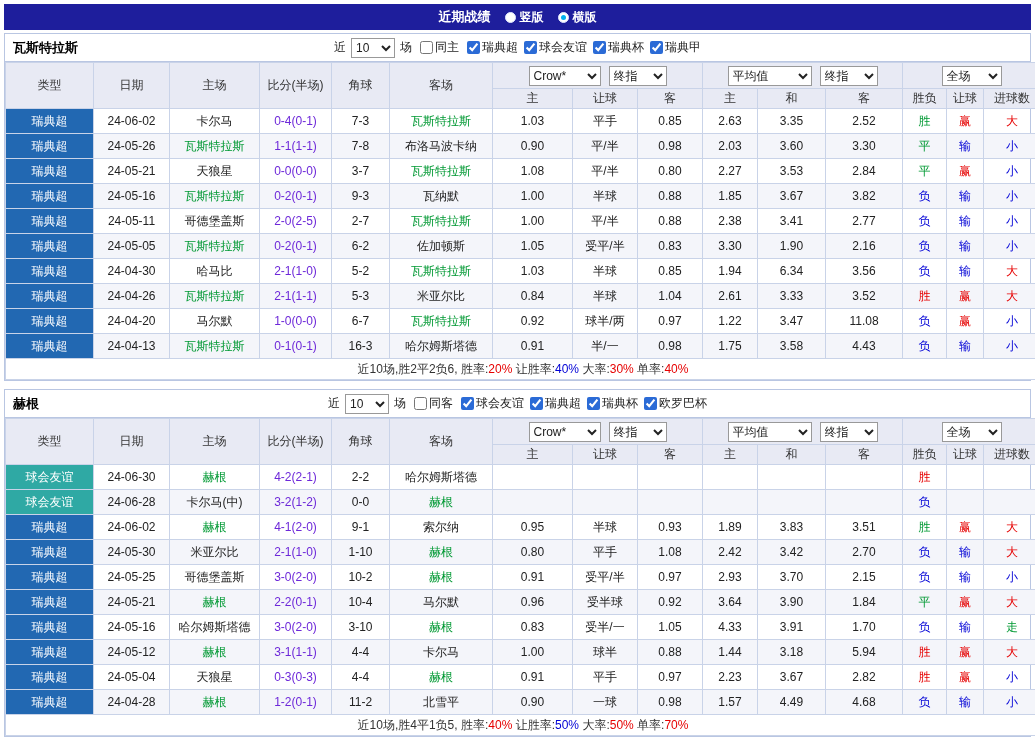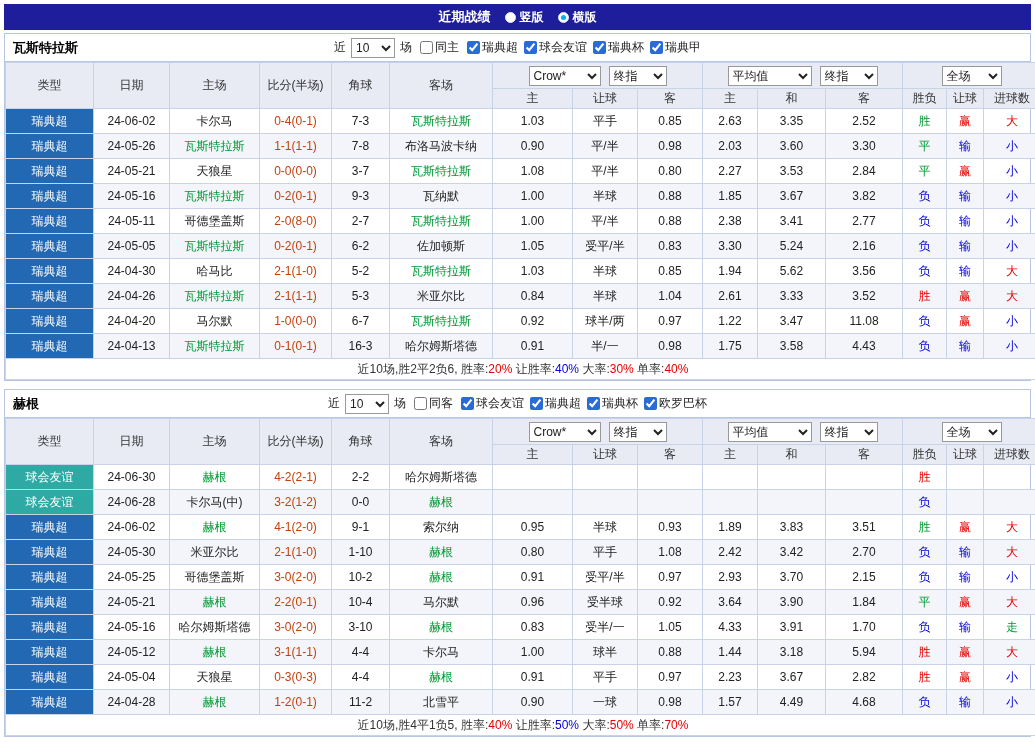--- a/index.html
+++ b/index.html
@@ -26,21 +26,21 @@
   th,td{border:1px solid #c9d3e8;text-align:center;padding:0;overflow:hidden;white-space:nowrap}
   thead th{background:#e8eaf4;color:#333;font-weight:normal}
   tr.hdr1 th{height:26px}
   tr.hdr2 th{height:20px}
   .ddwrap{display:flex;justify-content:center;align-items:center;gap:8px}
   tbody td{height:25px;color:#222}
   tbody tr:nth-child(even) td{background:#f4f5fa}
   td.badge-blue{background:#2268b2 !important;color:#fff}
   td.badge-teal{background:#2fa9a4 !important;color:#fff}
   td.green{color:#009933}
-  td.score{color:#c2410c}
+  td.score{color:#6d28d9}
   tfoot td{height:21px;background:#fff;font-size:12px;color:#333}
 </style>
 </head>
 <body>
 
 <div class="titlebar">
   <span>近期战绩</span>
   <label class="radio-opt">
     <span class="radio" id="radio-0"></span>
     <span>竖版</span>
@@ -199,21 +199,21 @@
           <td>3.67</td>
           <td>3.82</td>
           <td style="color: rgb(0, 0, 214);">负</td>
           <td style="color: rgb(0, 0, 214);">输</td>
           <td style="color: rgb(0, 0, 214);">小</td>
         </tr>
         <tr>
           <td class="badge badge-blue">瑞典超</td>
           <td>24-05-11</td>
           <td>哥德堡盖斯</td>
-          <td class="score">2-0(8-0)</td>
+          <td class="score">2-0(2-5)</td>
           <td>2-7</td>
           <td class="green">瓦斯特拉斯</td>
           <td>1.00</td>
           <td>平/半</td>
           <td>0.88</td>
           <td>2.38</td>
           <td>3.41</td>
           <td>2.77</td>
           <td style="color: rgb(0, 0, 214);">负</td>
           <td style="color: rgb(0, 0, 214);">输</td>
@@ -223,38 +223,38 @@
           <td class="badge badge-blue">瑞典超</td>
           <td>24-05-05</td>
           <td class="green">瓦斯特拉斯</td>
           <td class="score">0-2(0-1)</td>
           <td>6-2</td>
           <td>佐加顿斯</td>
           <td>1.05</td>
           <td>受平/半</td>
           <td>0.83</td>
           <td>3.30</td>
-          <td>5.24</td>
+          <td>1.90</td>
           <td>2.16</td>
           <td style="color: rgb(0, 0, 214);">负</td>
           <td style="color: rgb(0, 0, 214);">输</td>
           <td style="color: rgb(0, 0, 214);">小</td>
         </tr>
         <tr>
           <td class="badge badge-blue">瑞典超</td>
           <td>24-04-30</td>
           <td>哈马比</td>
           <td class="score">2-1(1-0)</td>
           <td>5-2</td>
           <td class="green">瓦斯特拉斯</td>
           <td>1.03</td>
           <td>半球</td>
           <td>0.85</td>
           <td>1.94</td>
-          <td>5.62</td>
+          <td>6.34</td>
           <td>3.56</td>
           <td style="color: rgb(0, 0, 214);">负</td>
           <td style="color: rgb(0, 0, 214);">输</td>
           <td style="color: rgb(230, 0, 0);">大</td>
         </tr>
         <tr>
           <td class="badge badge-blue">瑞典超</td>
           <td>24-04-26</td>
           <td class="green">瓦斯特拉斯</td>
           <td class="score">2-1(1-1)</td>

